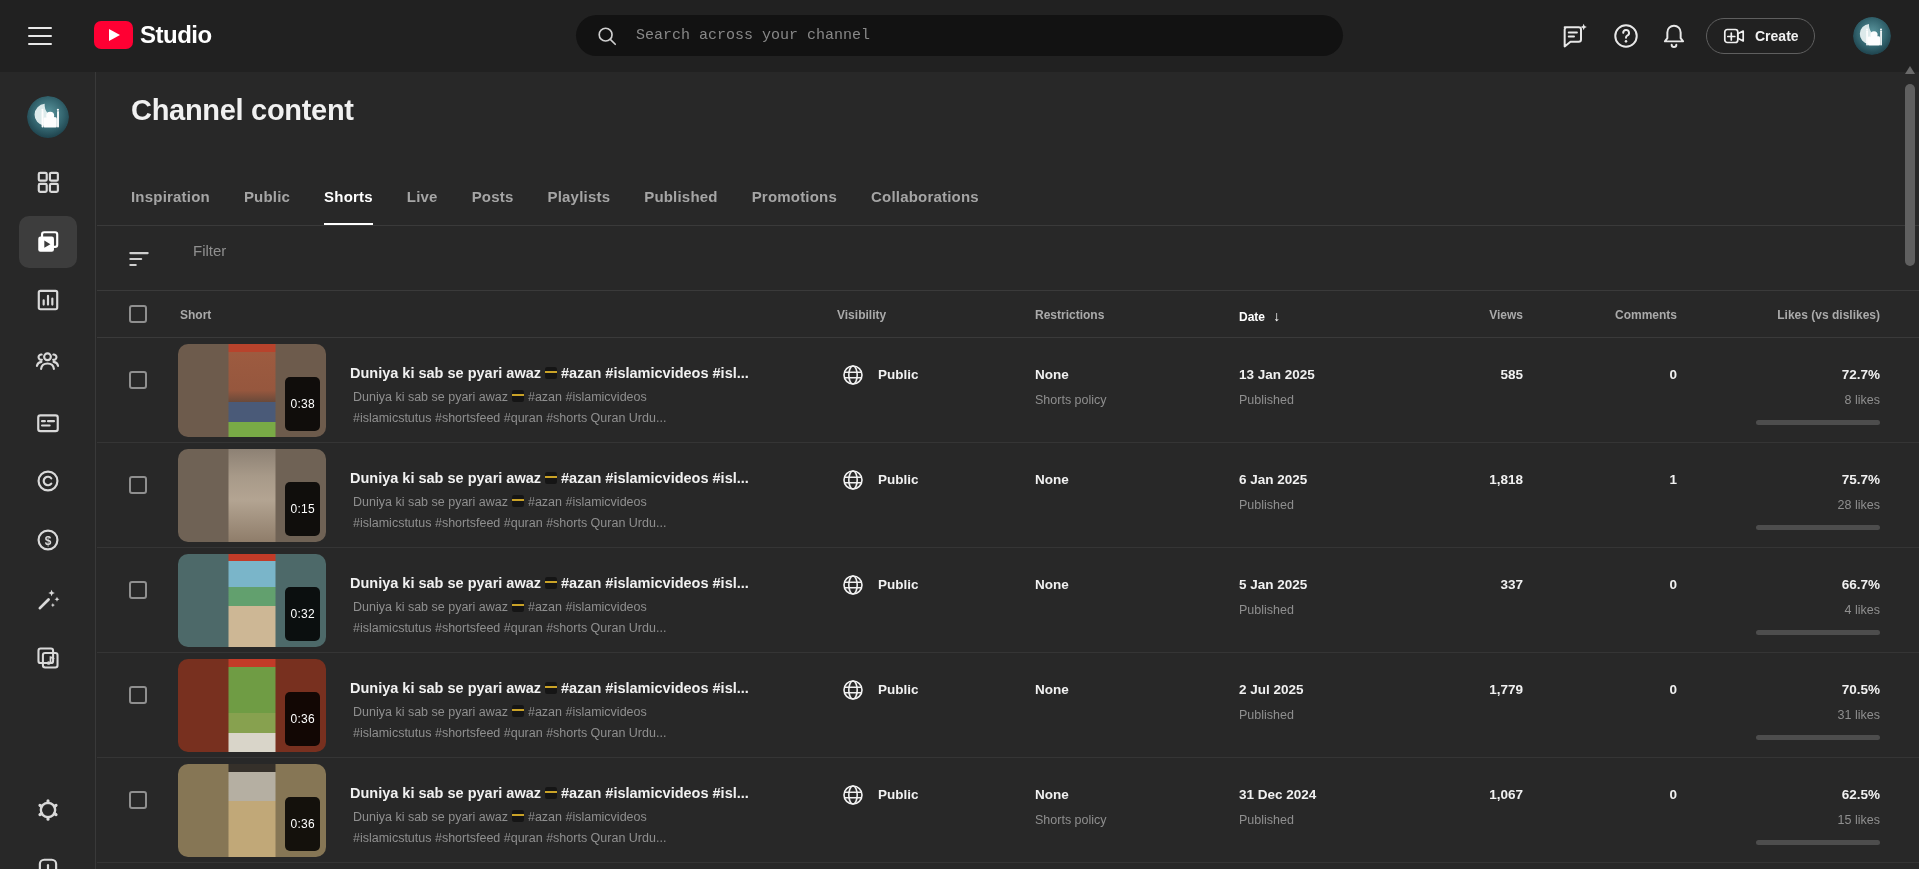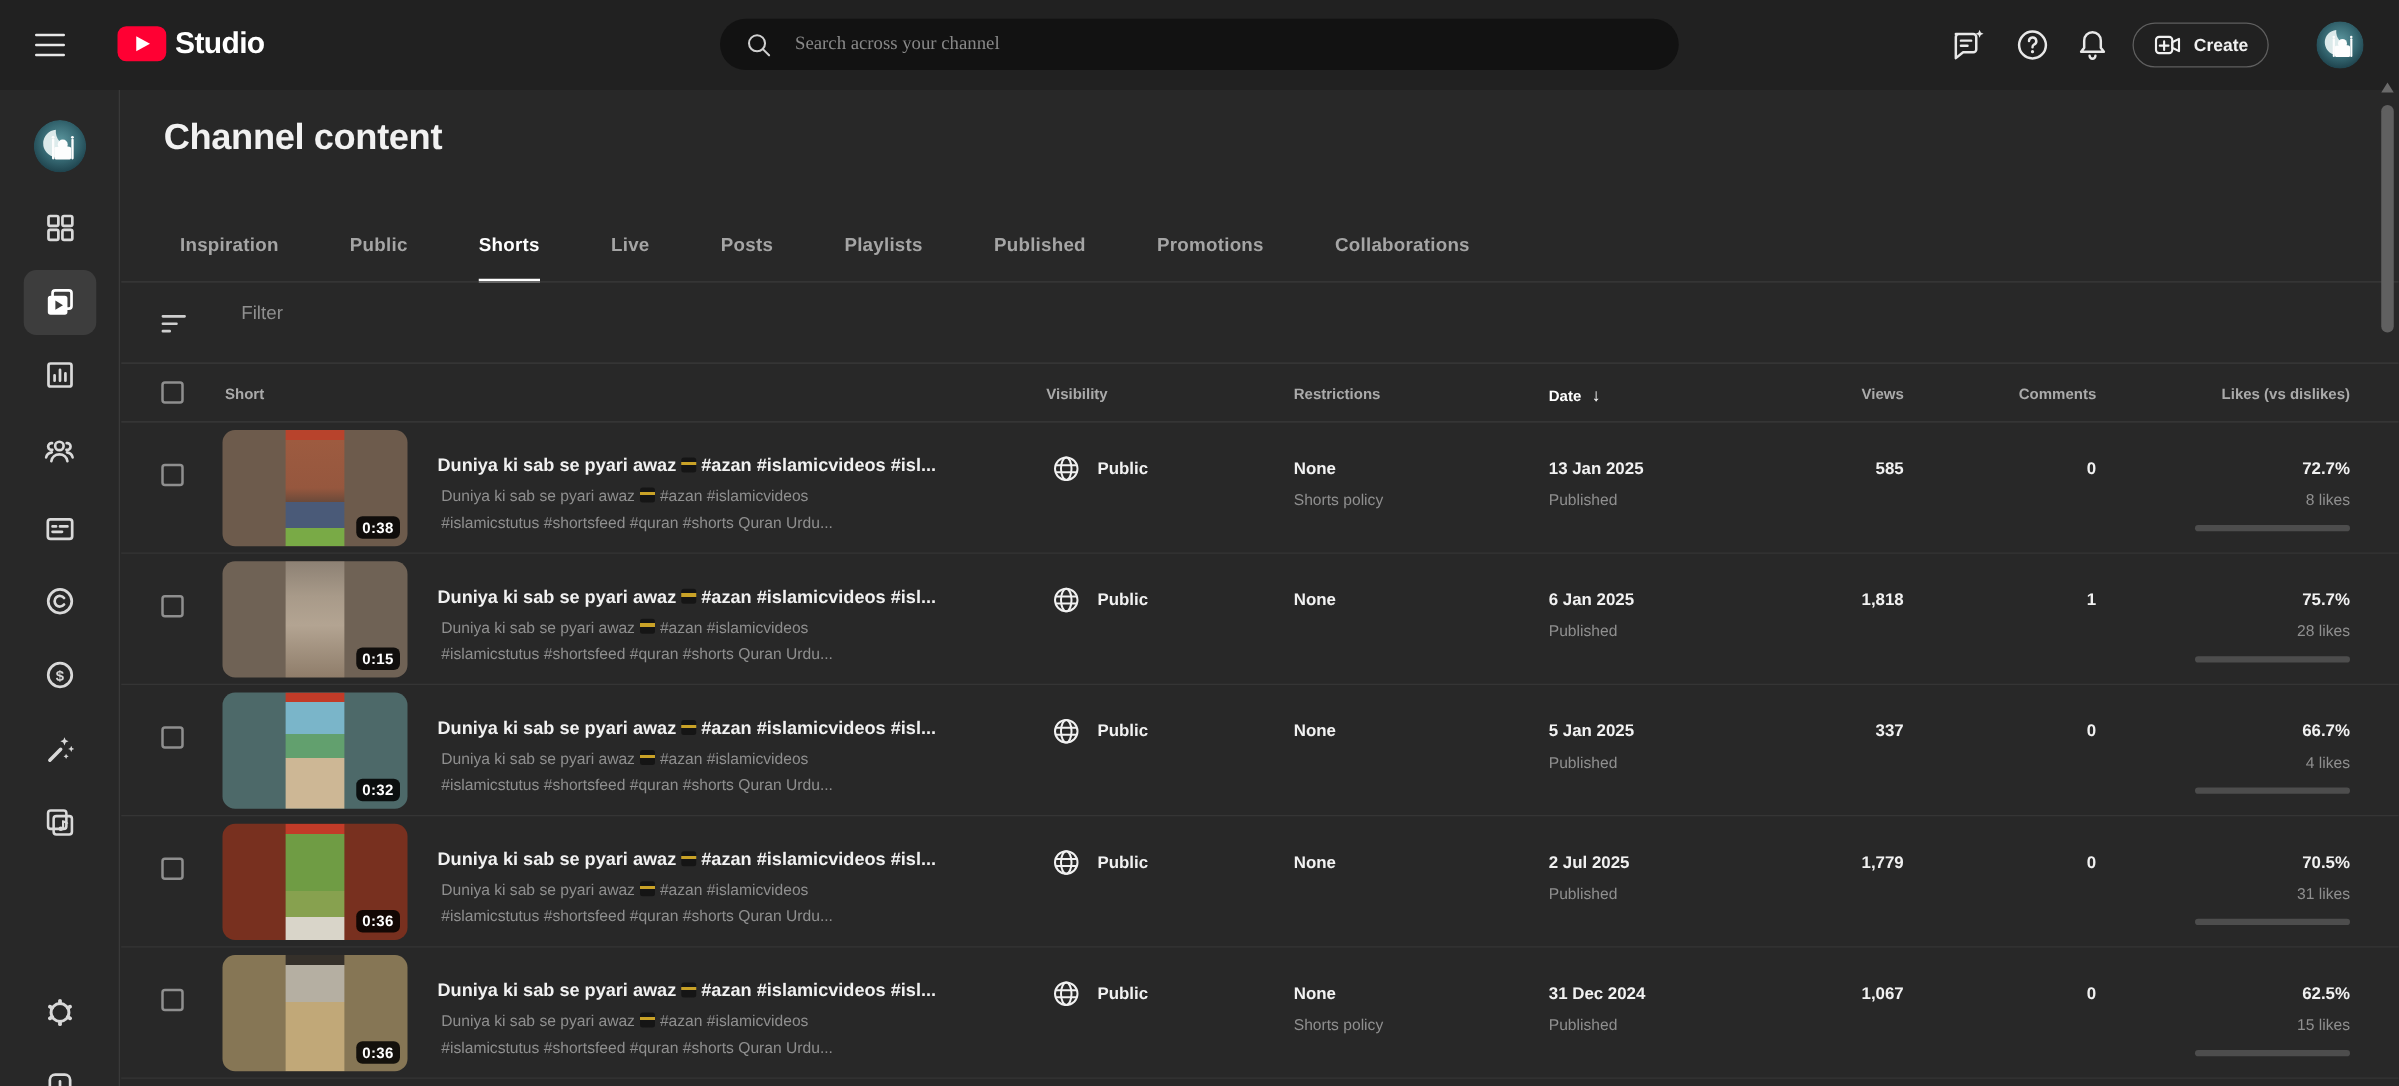--- a/index.html
+++ b/index.html
@@ -11,59 +11,59 @@
   .hamburger { position:absolute; left:28px; top:27px; width:24px; height:18px; cursor:pointer; }
   .hamburger span { display:block; height:2px; background:#e8e8e8; border-radius:1px; margin-bottom:6px; }
   .logo { position:absolute; left:94px; top:21px; display:flex; align-items:center; gap:7px; }
   .logo-box { width:39px; height:28px; background:#ff0033; border-radius:7px; position:relative; }
   .logo-box::after { content:""; position:absolute; left:15px; top:8px; border-left:11px solid #fff;
                      border-top:6px solid transparent; border-bottom:6px solid transparent; }
   .logo-text { font-size:24px; font-weight:700; letter-spacing:-0.5px; color:#fff; }
   .search { position:absolute; left:576px; top:15px; width:767px; height:41px; background:#121212;
             border-radius:21px; display:flex; align-items:center; padding:0 20px; gap:18px; }
   .search input { flex:1; background:transparent; border:none; outline:none; color:#84cc16; font-size:15px;
-                  font-family:Liberation Serif, serif; }
+                  font-family:Liberation Mono, monospace; }
   .search input::placeholder { color:#888; }
   .tb-icon { position:absolute; top:22px; width:28px; height:28px; cursor:pointer; }
   .create-btn { position:absolute; left:1706px; top:18px; height:36px; padding:0 15px; border:1px solid #5f5f5f;
                 border-radius:18px; display:flex; align-items:center; gap:9px; background:transparent;
                 color:#f1f1f1; font-size:14px; font-weight:700; cursor:pointer; font-family:"Liberation Sans",sans-serif;}
   .avatar { border-radius:50%; overflow:hidden; cursor:pointer; }
   .tb-avatar { position:absolute; left:1853px; top:17px; width:38px; height:38px; }
 
   
   .sidebar { position:absolute; left:0; top:72px; width:96px; bottom:0; border-right:1px solid #393939; overflow:hidden; }
   .sb-item { position:absolute; left:0; width:95px; display:flex; justify-content:center; cursor:pointer; }
   .sb-selected-bg { position:absolute; left:19px; top:144px; width:58px; height:52px; background:#3d3d3d; border-radius:10px; }
   .sb-avatar { width:42px; height:42px; }
 
   
   .main { position:absolute; left:97px; top:72px; right:0; bottom:0; }
   .page-title { position:absolute; left:34px; top:22px; font-size:29px; font-weight:700; letter-spacing:-0.3px; color:#f1f1f1; }
-  .tabs { position:absolute; left:47px; top:98px; height:56px; display:flex; gap:57px; }
+  .tabs { position:absolute; left:34px; top:98px; height:56px; display:flex; gap:34px; }
   .tab { font-size:15px; font-weight:600; color:#a5a5a5; line-height:53px; height:56px; cursor:pointer; letter-spacing:.2px; }
   .tab.selected { color:#fff; border-bottom:3px solid #fff; }
   .tabs-divider { position:absolute; top:153px; left:0; right:0; height:1px; background:#3a3a3a; }
 
   .filter-row { position:absolute; top:154px; left:0; right:0; height:65px; border-bottom:1px solid #3a3a3a; }
   .filter-icon { position:absolute; left:29px; top:20px; cursor:pointer; }
   .filter-row input { position:absolute; left:96px; top:16px; width:500px; background:transparent; border:none; outline:none;
                       color:#ddd; font-size:15px; font-family:"Liberation Sans",sans-serif; }
   .filter-row input::placeholder { color:#8f8f8f; }
 
   .header-row { position:absolute; top:219px; left:0; right:0; height:47px; border-bottom:1px solid #3a3a3a;
                 font-size:12px; color:#aaa; font-weight:700; }
   .hcell { position:absolute; top:17px; }
   .checkbox { position:absolute; width:18px; height:18px; border:2px solid #8f8f8f; border-radius:3px; background:transparent; cursor:pointer; }
 
   .row { position:absolute; left:0; right:0; height:105px; border-bottom:1px solid #353535; }
   .thumb { position:absolute; left:81px; top:6px; width:148px; height:93px; border-radius:10px; overflow:hidden; cursor:pointer; }
   .strip { position:absolute; left:50%; transform:translateX(-50%); top:0; bottom:0; width:47px; }
   .duration { position:absolute; right:6px; bottom:6px; background:rgba(0,0,0,.85); color:#fff; font-size:12px;
-              font-weight:700; padding:2px 5px; border-radius:5px; letter-spacing:.3px; }
+              font-weight:400; padding:20px 5px; border-radius:5px; letter-spacing:.3px; }
   .vtitle { position:absolute; left:253px; top:27px; width:480px; white-space:nowrap; overflow:hidden;
             font-size:14.5px; font-weight:600; color:#f1f1f1; cursor:pointer; }
   .vdesc { position:absolute; left:256px; top:49px; width:360px; font-size:12.5px; line-height:21px; color:#8f8f8f; }
   .kaaba { display:inline-block; width:12px; height:12px; border-radius:2px; margin:0 4px; vertical-align:-1px;
            background:linear-gradient(180deg,#151515 0% 30%,#c9a227 30% 52%,#151515 52% 100%); }
   .primary { position:absolute; top:29px; font-size:13.5px; font-weight:700; color:#f1f1f1; }
   .secondary { position:absolute; top:55px; font-size:12.5px; color:#8f8f8f; }
   .num { text-align:right; width:120px; }
   .globe { position:absolute; left:744px; top:25px; }
   .vis-text { left:781px; }

